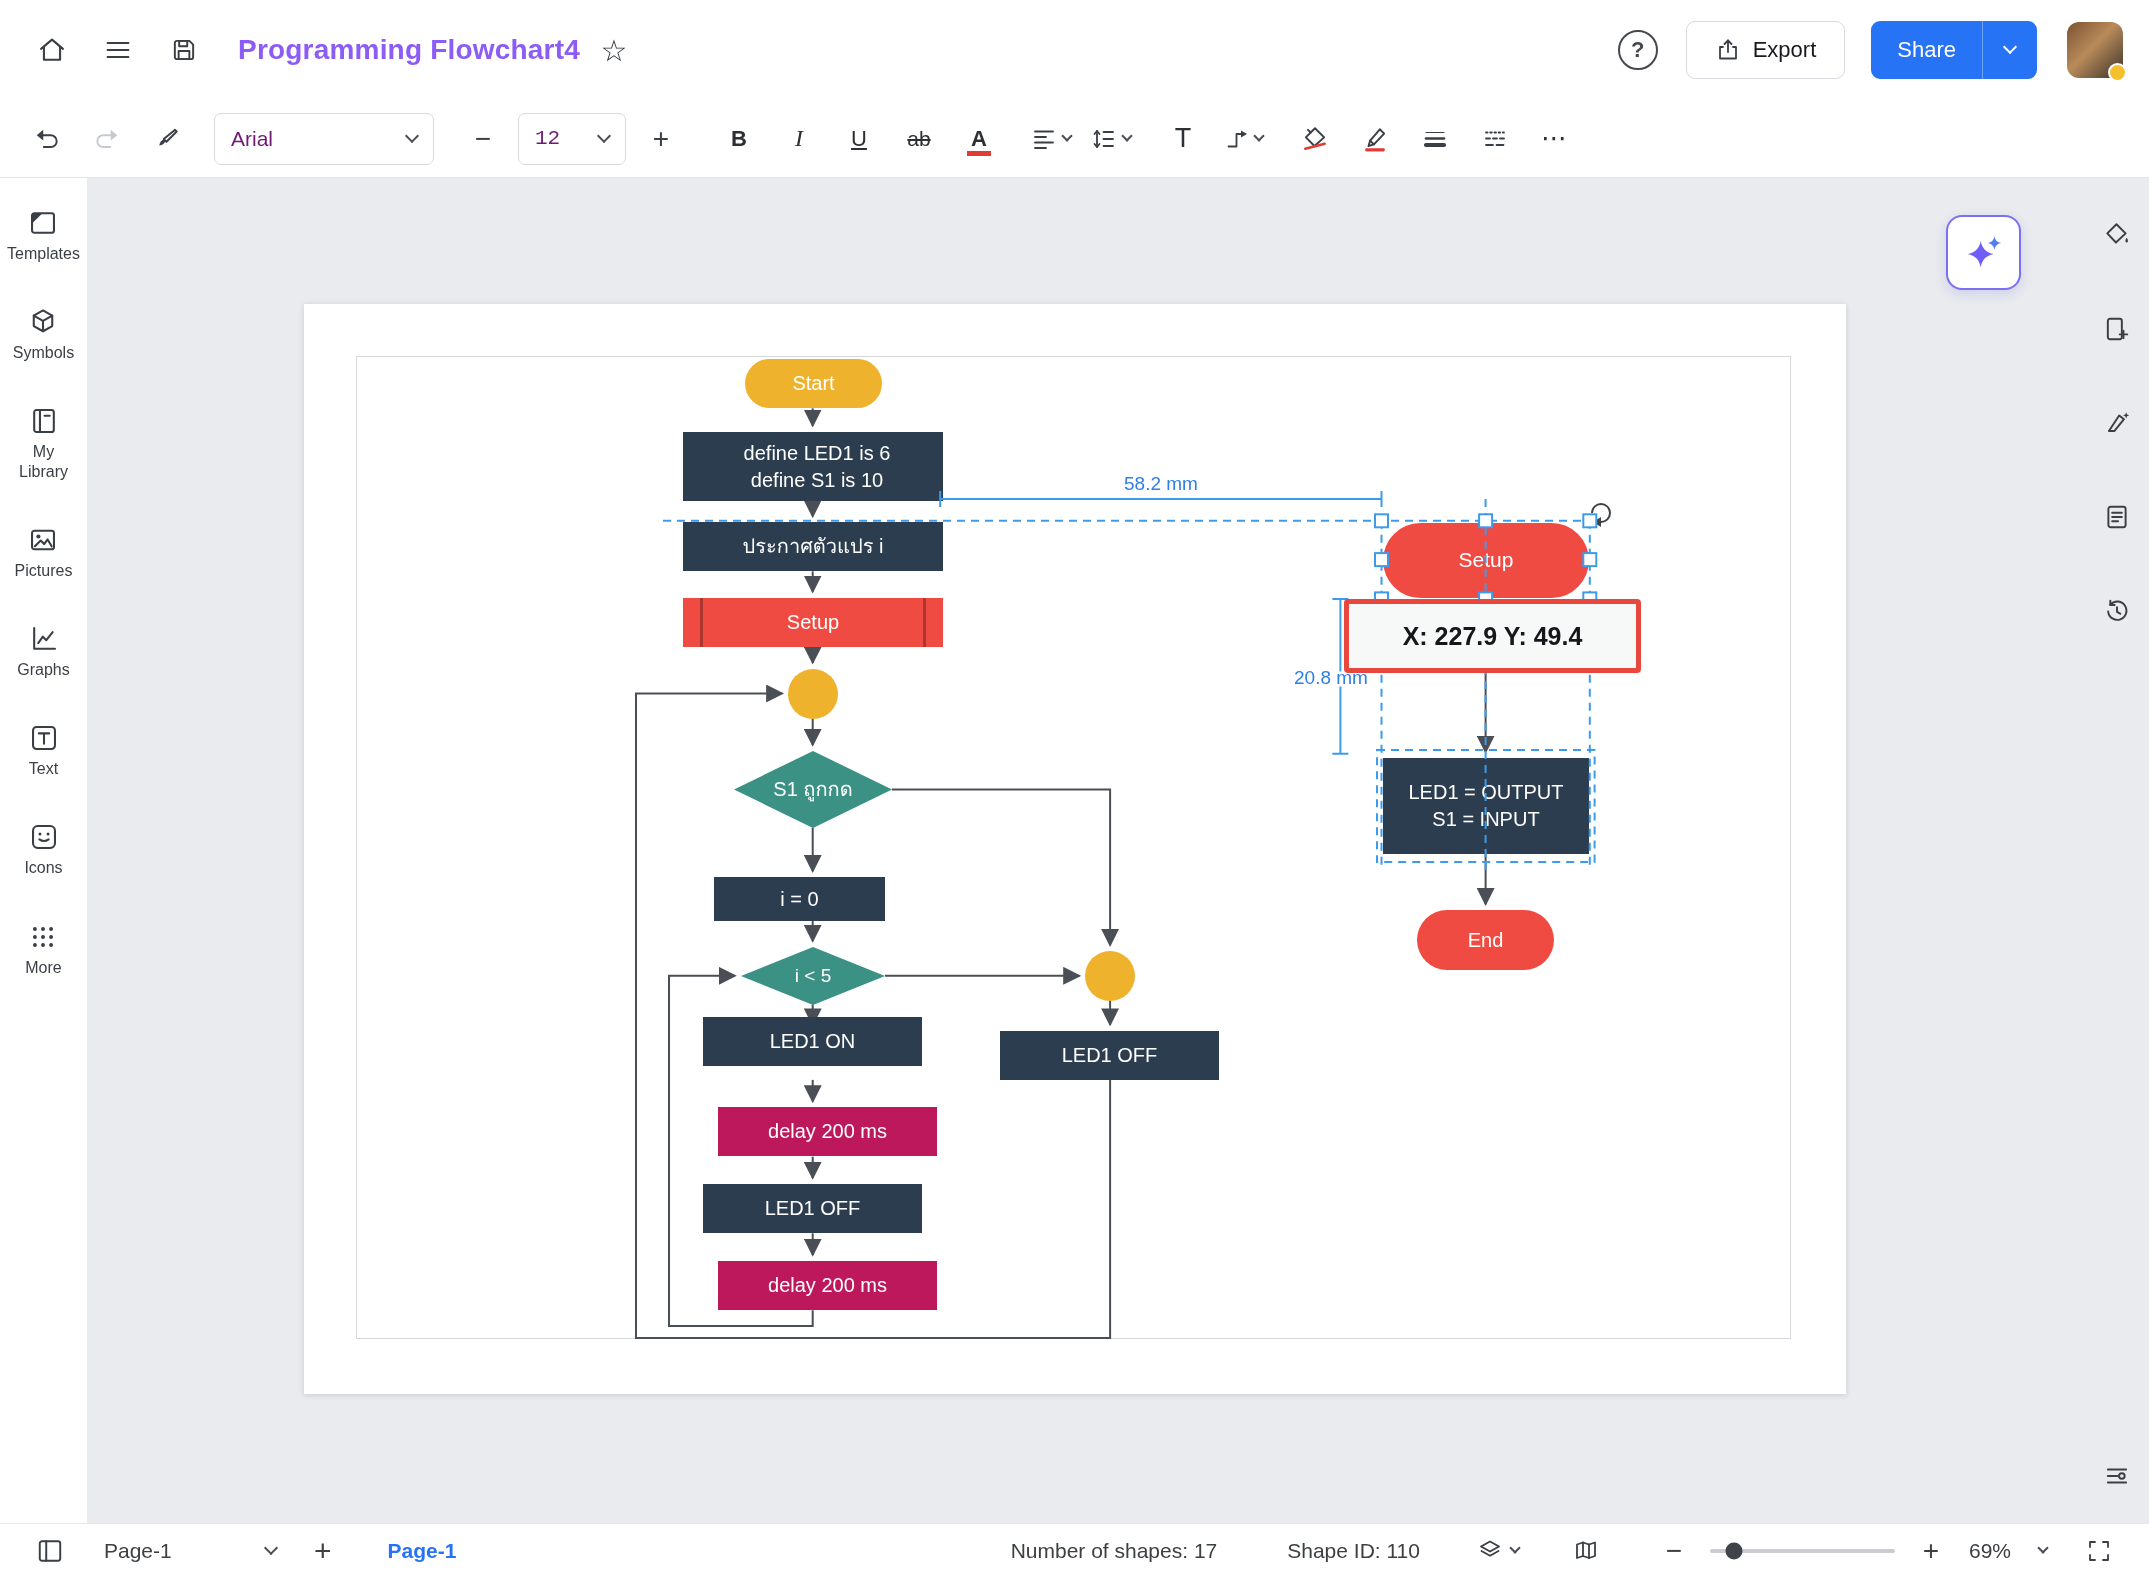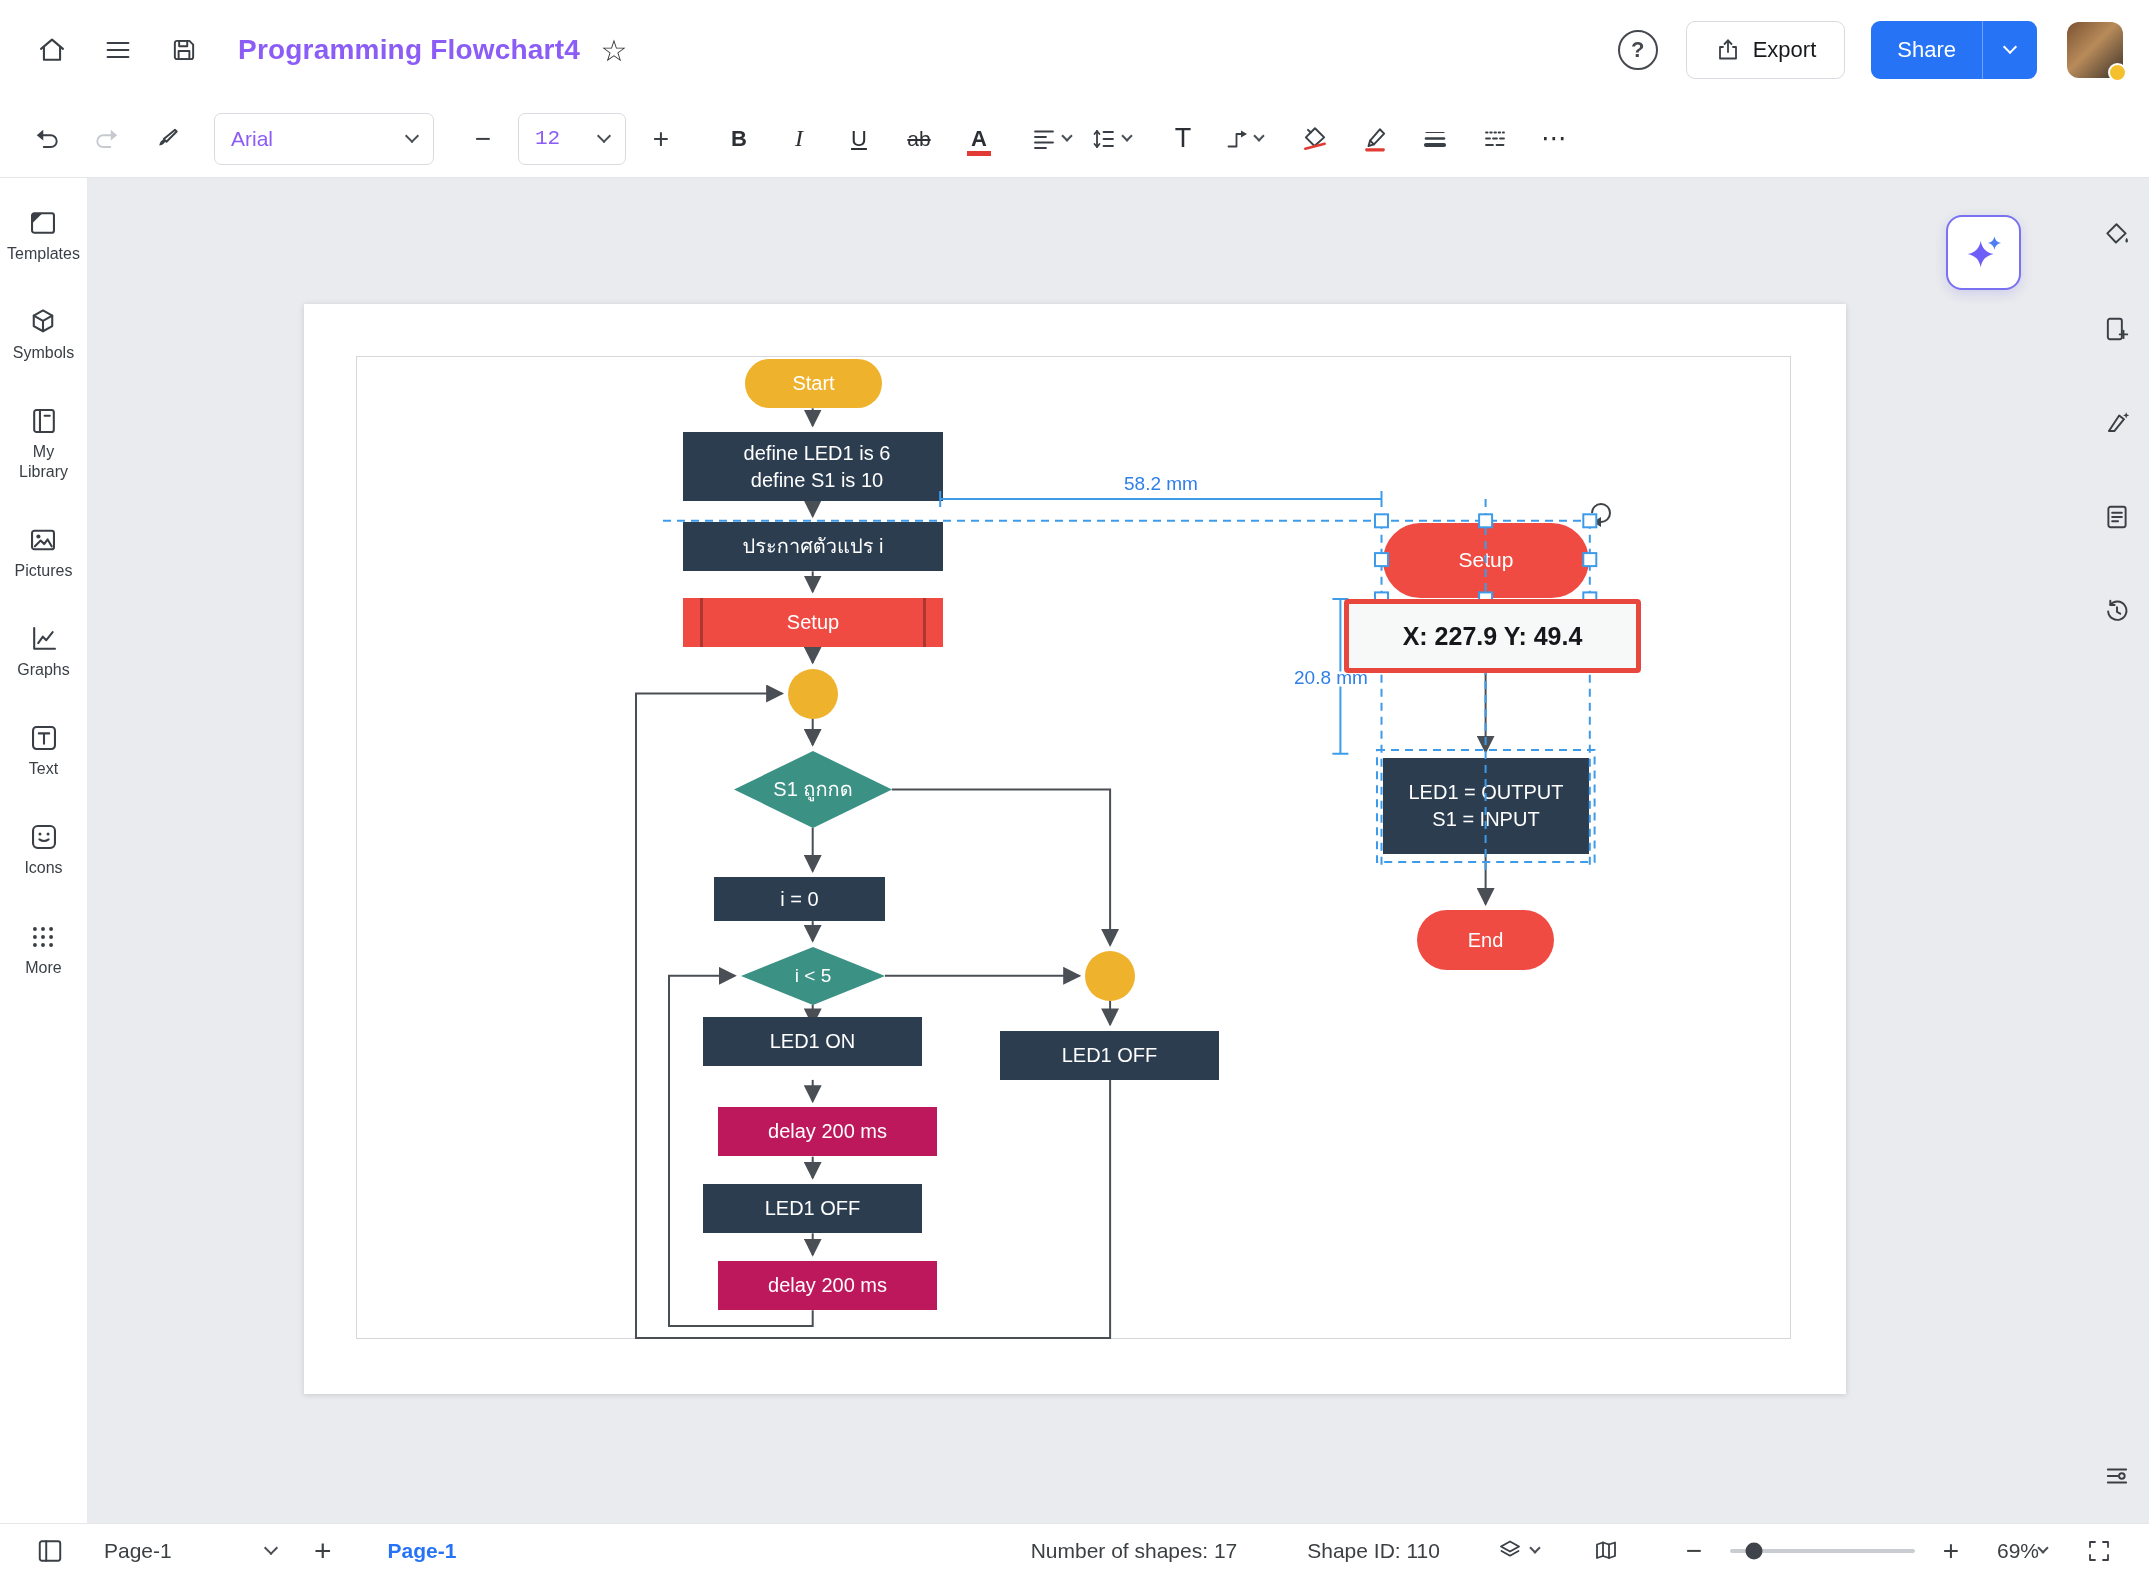--- a/index.html
+++ b/index.html
@@ -51,21 +51,21 @@
   .tbtn.bold { font-weight:800; }
   .tbtn.italic { font-style:italic; font-family:"Liberation Serif", serif; font-size:24px; }
   .tbtn.underline { text-decoration:underline; }
   .tbtn.strike { text-decoration:line-through; font-size:21px; }
   .tbtn.fontcolor { position:relative; font-weight:700; }
   .tbtn.fontcolor::after { content:""; position:absolute; left:13px; right:13px; bottom:9px; height:4.5px; background:#e23b35; }
   .tbtn.ttool { font-size:27px; font-weight:500; }
   .tbtn.more { font-size:26px; letter-spacing:2px; }
   .tbtn.glyph { font-size:28px; color:#3a3f45; }
   .select { height:52px; border:1.5px solid #d8dbdf; border-radius:7px; display:flex; align-items:center;
-            justify-content:space-between; padding:0 16px; font-size:21px; color:#8b5cf6; cursor:pointer; }
+            justify-content:space-between; padding:0 16px; font-size:21px; color:#701a75; cursor:pointer; }
   .font-select { width:220px; margin-left:12px; }
   .size-select { width:108px;font-family:Liberation Mono, monospace; }
 
   
   .left-sidebar { position:absolute; left:0; top:178px; width:88px; height:1345px; background:#fff;
                   border-right:1.5px solid #e8eaed; display:flex; flex-direction:column; align-items:center;
                   padding-top:30px; gap:44px; z-index:5; }
   .side-item { display:flex; flex-direction:column; align-items:center; gap:6px; cursor:pointer; color:#3a3f45; }
   .side-label { font-size:16px; text-align:center; line-height:1.2; max-width:74px; }
 
@@ -114,21 +114,21 @@
                  padding:0 14px; margin-left:18px; cursor:pointer; border-radius:7px; }
   .add-page { font-size:30px; color:#3c4043; margin-left:24px; }
   .page-tab { color:#2673f6; font-weight:600; margin-left:56px; cursor:pointer; }
   .sb-spacer { flex:1; }
   .sb-text { white-space:nowrap; }
   .gap70 { margin-left:70px; } .gap56 { margin-left:56px; } .gap44 { margin-left:44px; } .gap30 { margin-left:30px; }
   .slider { width:185px; height:4px; background:#c9cdd2; border-radius:2px; position:relative; margin:0 14px; cursor:pointer; }
   .knob { position:absolute; left:13%; top:50%; transform:translate(-50%,-50%); width:17px; height:17px;
           border-radius:50%; background:#3f444a; }
   .zoom-group { display:flex; align-items:center; }
-  .zoom-label { display:flex; align-items:center; gap:0; margin-left:24px; cursor:pointer; }
+  .zoom-label { display:flex; align-items:center; gap:28px; margin-left:16px; cursor:pointer; }
 </style>
 </head>
 <body>
 
 <div class="app">
 
   <header class="topbar">
     <div class="tb-left">
       <button class="iconbtn">
         <svg class="ic" width="30" height="30" viewBox="0 0 26 26">

